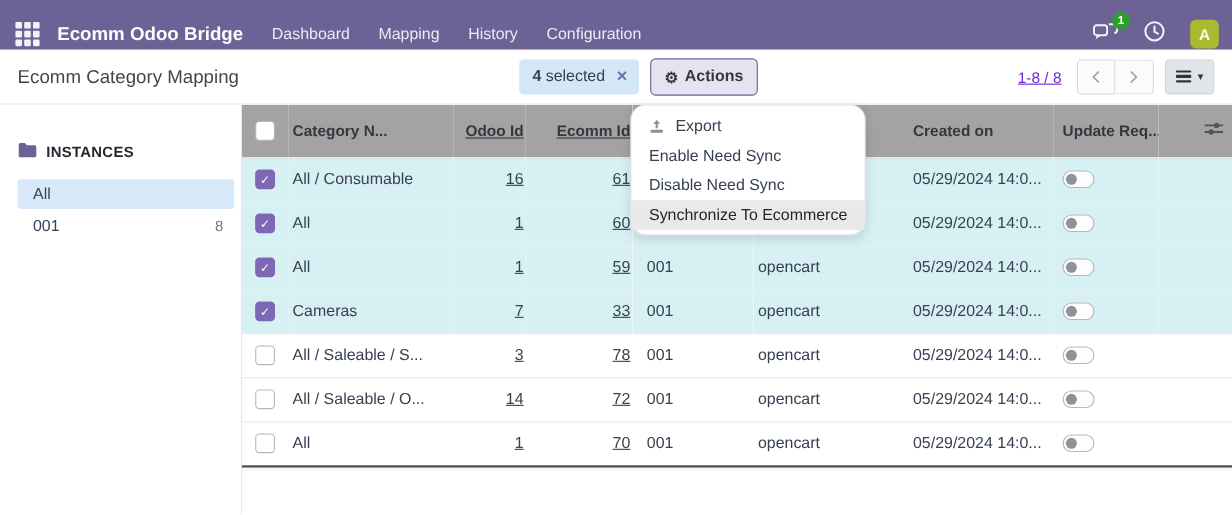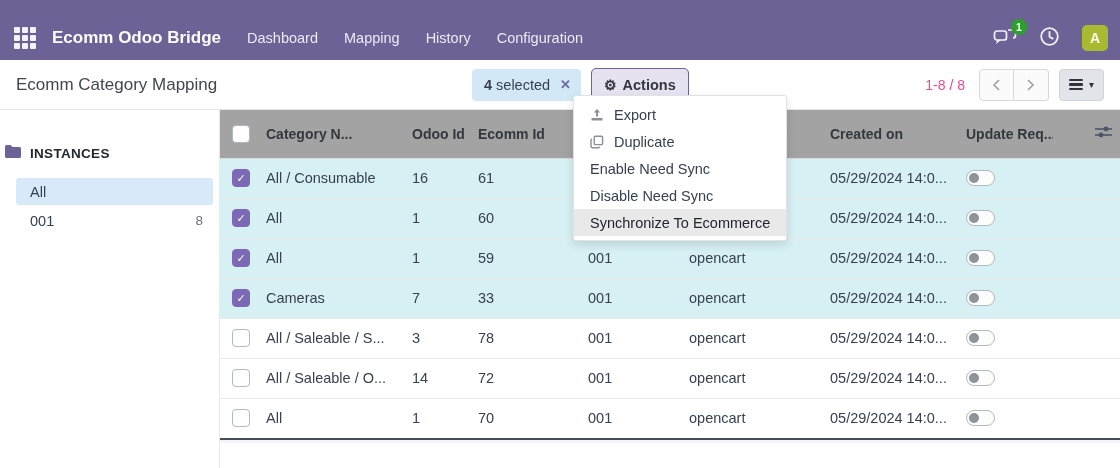--- a/index.html
+++ b/index.html
@@ -1,20 +1,20 @@
 <!DOCTYPE html>
 <html><head>
 <meta charset="utf-8">
 <style>
   * { margin:0; padding:0; box-sizing:border-box; }
   html,body { width:1120px; height:468px; overflow:hidden; background:#fff;
     font-family:"Liberation Sans", sans-serif; color:#374151; }
 
   
-  .topbar { height:60px; background:#6d6295; display:flex; align-items:center;
+  .topbar { height:45px; background:#6d6295; display:flex; align-items:center;
     padding:16px 12px 0 14px; color:#fff; position:relative; }
   .apps-btn { width:22px; height:22px; display:grid; grid-template-columns:repeat(3,6px);
     grid-template-rows:repeat(3,6px); gap:2px; cursor:pointer; margin-right:16px; }
   .apps-btn i { background:#f4f2f8; border-radius:1px; }
   .brand { font-size:17px; font-weight:600; color:#fdfdfe; margin-right:26px; white-space:nowrap; }
   .navlink { font-size:14.5px; color:#eceaf4; margin-right:26px; cursor:pointer; white-space:nowrap; }
   .top-spacer { flex:1; }
   .top-icon { position:relative; margin-left:22px; cursor:pointer; display:flex; align-items:center; }
   .msg-badge { position:absolute; top:-7px; right:-10px; background:#2ca02c; color:#fff;
     font-size:10.5px; font-weight:700; min-width:16px; height:16px; border-radius:8px;
@@ -31,70 +31,70 @@
   .sel-badge { background:#d2e8f6; border-radius:4px; height:32px; display:flex;
     align-items:center; padding:0 10px 0 12px; font-size:14.5px; color:#374151; }
   .sel-badge b { font-weight:700; margin-right:4px; }
   .sel-x { margin-left:10px; color:#6c6ea0; font-size:13px; cursor:pointer; font-weight:700; }
   .actions-btn { margin-left:10px; height:34px; background:#e7e2f0; border:1px solid #6d6295;
     border-radius:5px; display:flex; align-items:center; padding:0 12px; font-size:14.5px;
     font-weight:600; color:#33383f; cursor:pointer;
     font-family:"Liberation Sans", sans-serif; }
   .gear { margin-right:6px; font-size:14px; color:#33383f; }
   .cb-right { margin-left:auto; display:flex; align-items:center; }
-  .pager-text { font-size:14px; color:#ec4899; margin-right:14px; white-space:nowrap; }
+  .pager-text { font-size:14px; color:#6d28d9; margin-right:14px; white-space:nowrap;text-decoration:underline; }
   .pg-btn { width:35px; height:32px; background:#fbfbfc; border:1px solid #d6d8db;
     display:flex; align-items:center; justify-content:center; cursor:pointer; }
   .pg-btn.prev { border-radius:4px 0 0 4px; }
   .pg-btn.next { border-radius:0 4px 4px 0; border-left:none; margin-right:10px; }
   .view-btn { height:32px; background:#e1e4e8; border:1px solid #d0d3d7; border-radius:4px;
     display:flex; align-items:center; padding:0 9px; cursor:pointer; }
   .bars { display:flex; flex-direction:column; gap:2px; margin-right:6px; }
   .bars i { width:14px; height:2.5px; background:#2f343a; border-radius:1px; }
   .caret { font-size:10px; color:#2f343a; }
 
   
   .main { display:flex; height:373px; }
   .sidebar { width:220px; padding-top:34px; }
-  .side-head { display:flex; align-items:center; gap:8px; padding-left:4px;
+  .side-head { display:flex; align-items:center; gap:8px; padding-left:16px;
     font-size:13.5px; font-weight:700; color:#23272e; letter-spacing:.3px; margin-bottom:16px; }
   .side-item { margin:0 6px 2px 16px; height:27px; display:flex; align-items:center;
     padding:0 10px 0 14px; font-size:14.5px; color:#374151; border-radius:3px; cursor:pointer; }
   .side-item.selected { background:#d8eafa; }
   .side-count { margin-left:auto; color:#6b7280; font-size:13.5px; }
 
   
   .content { flex:1; border-left:1px solid #e8e9eb; }
   table { border-collapse:collapse; table-layout:fixed; width:900px; font-size:14.5px; }
   th { height:48px; background:#a3a3a3; text-align:left; font-size:14px; font-weight:700;
     color:#33383f; border-bottom:1px solid #d9dbde; white-space:nowrap; overflow:hidden; }
   td { height:40px; border-top:1px solid #e8e9eb; white-space:nowrap; overflow:hidden; }
   tr:first-child td { border-top:none; }
   tr.selected td { background:#d7f0f3; }
   .c-cb { padding-left:12px; }
   .c-cat { padding-left:4px; }
-  .c-num { padding-right:2px; }
+  .c-num { text-align:right; padding-right:2px;text-decoration:underline; }
   .c-inst { padding-left:13px; }
   .c-cby { padding-left:4px; }
   th.c-cby { padding-left:30px; }
   .c-con { padding-left:10px; }
   .c-upd { padding-left:8px; }
   .c-fill { text-align:right; padding-right:8px; }
   .chk { width:18px; height:18px; border:1px solid #b3b8be; border-radius:4px; background:#fff;
     display:flex; align-items:center; justify-content:center; cursor:pointer;
     font-size:11px; color:transparent; }
   .chk.checked { background:#7c68b4; border-color:#7c68b4; color:#fff; }
   .toggle { width:29px; height:16px; border:1px solid #b4b9c0; border-radius:8px;
     display:inline-flex; align-items:center; padding:0 2px; background:#fdfdfe; cursor:pointer; }
   .knob { width:10px; height:10px; border-radius:50%; background:#8d939b; }
   .table-bottom { width:900px; border-top:2px solid #454d57; height:5px; background:#f4f5f6; }
 
   
   .dropdown { position:absolute; left:573px; top:95px; width:214px; background:#fff;
-    border:1px solid #e1e2e5; border-radius:3px; box-shadow:0 4px 10px rgba(0,0,0,.12);
+    border:1px solid #e1e2e5; border-radius:14px; box-shadow:0 4px 10px rgba(0,0,0,.12);
     padding:5px 0 4px 0; z-index:20; }
   .dd-item { height:27px; display:flex; align-items:center; padding-left:16px;
     font-size:14.5px; color:#374151; cursor:pointer; }
   .dd-item .dd-ico { width:24px; display:flex; align-items:center; color:#8a8f98; }
   .dd-item.hover { background:#e9e9e9; color:#22262c; }
 </style>
 </head>
 <body>
 
 <nav class="topbar">
@@ -345,29 +345,20 @@
   <div class="dd-item">
     <span class="dd-ico">
       <svg width="14" height="14" viewBox="0 0 14 14">
         <path d="M7 1 L10.2 4.6 H8 V8.5 H6 V4.6 H3.8 Z" fill="#8a8f98"></path>
         <rect x="1.5" y="10" width="11" height="2.6" rx="0.5" fill="#8a8f98"></rect>
       </svg>
     </span>
     <span>Export</span>
   </div>
   <div class="dd-item">
-    <span class="dd-ico">
-      <svg width="14" height="14" viewBox="0 0 14 14" fill="none">
-        <rect x="4.2" y="1.2" width="8.4" height="8.4" rx="1.2" stroke="#8a8f98" stroke-width="1.4"></rect>
-        <path d="M2 4 a1.4 1.4 0 0 0 -1 1.3 v6 a1.4 1.4 0 0 0 1.4 1.4 h6 a1.4 1.4 0 0 0 1.3 -1" stroke="#8a8f98" stroke-width="1.4"></path>
-      </svg>
-    </span>
-    <span>Duplicate</span>
-  </div>
-  <div class="dd-item">
     <span>Enable Need Sync</span>
   </div>
   <div class="dd-item">
     <span>Disable Need Sync</span>
   </div>
   <div class="dd-item hover">
     <span>Synchronize To Ecommerce</span>
   </div>
 </div>
 

